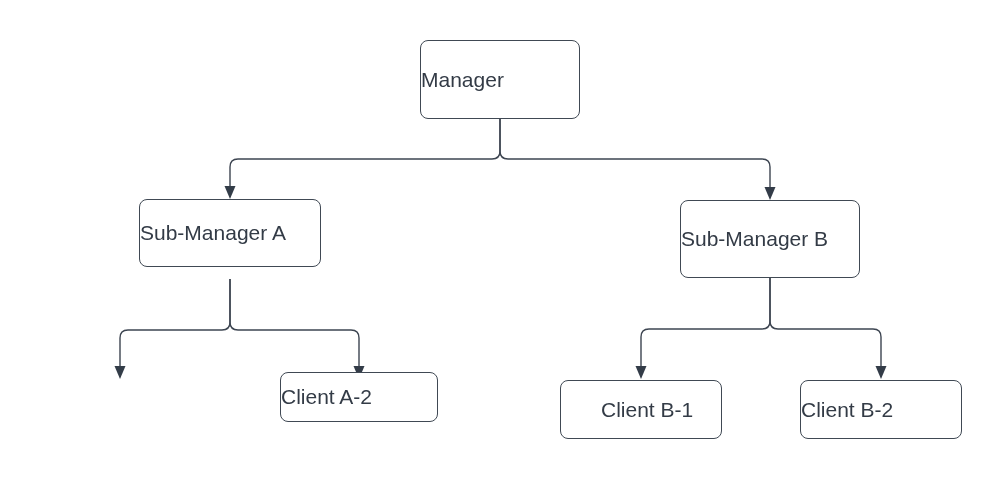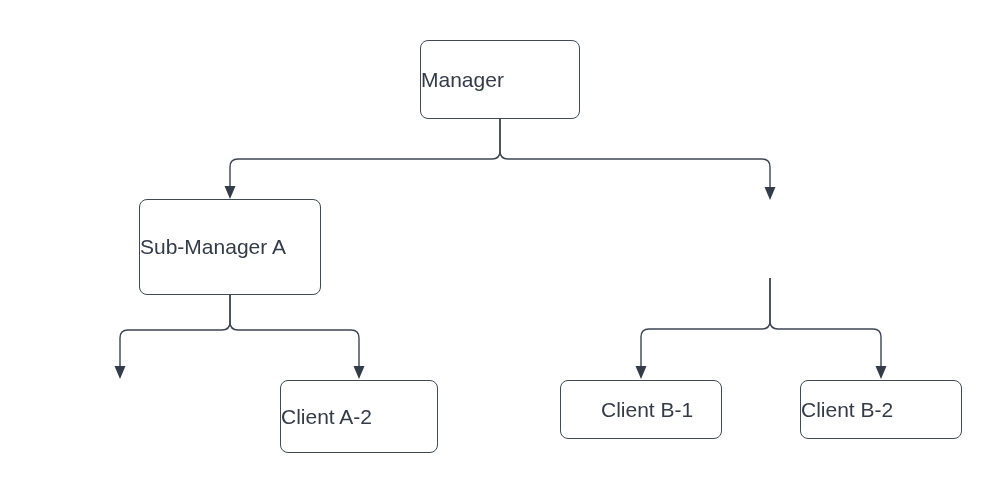--- a/index.html
+++ b/index.html
@@ -36,24 +36,24 @@
     border-radius: 8px;
   }
   .node-label {
     color: #333b46;
     font-size: 21px;
     line-height: 1.2;
     white-space: nowrap;
   }
   
   #node-manager   { left: 420px; top:  40px; width: 160px; height: 79px; }
-  #node-sub-a     { left: 139px; top: 199px; width: 182px; height: 96px; }
+  #node-sub-a     { left: 139px; top: 199px; width: 182px; height: 68px; }
   #node-sub-b     { left: 680px; top: 200px; width: 180px; height: 78px; }
   #node-client-a1 { left:  40px; top: 380px; width: 160px; height: 59px; }
-  #node-client-a2 { left: 280px; top: 380px; width: 158px; height: 73px; }
+  #node-client-a2 { left: 280px; top: 372px; width: 158px; height: 50px; }
   #node-client-b1 { left: 560px; top: 380px; width: 162px; height: 59px; padding-left: 40px; }
   #node-client-b2 { left: 800px; top: 380px; width: 162px; height: 59px; }
 </style>
 </head>
 <body>
 
 <div id="canvas">
 
   <svg id="edges" viewBox="0 0 1000 480" xmlns="http://www.w3.org/2000/svg">
 
@@ -77,20 +77,23 @@
   </svg>
 
   <div class="node" id="node-manager">
     <span class="node-label">Manager</span>
   </div>
 
   <div class="node" id="node-sub-a">
     <span class="node-label">Sub-Manager A</span>
   </div>
 
+  <div class="node" id="node-sub-b">
+    <span class="node-label">Sub-Manager B</span>
+  </div>
 
 
   <div class="node" id="node-client-a2">
     <span class="node-label">Client A-2</span>
   </div>
 
   <div class="node" id="node-client-b1">
     <span class="node-label">Client B-1</span>
   </div>
 

